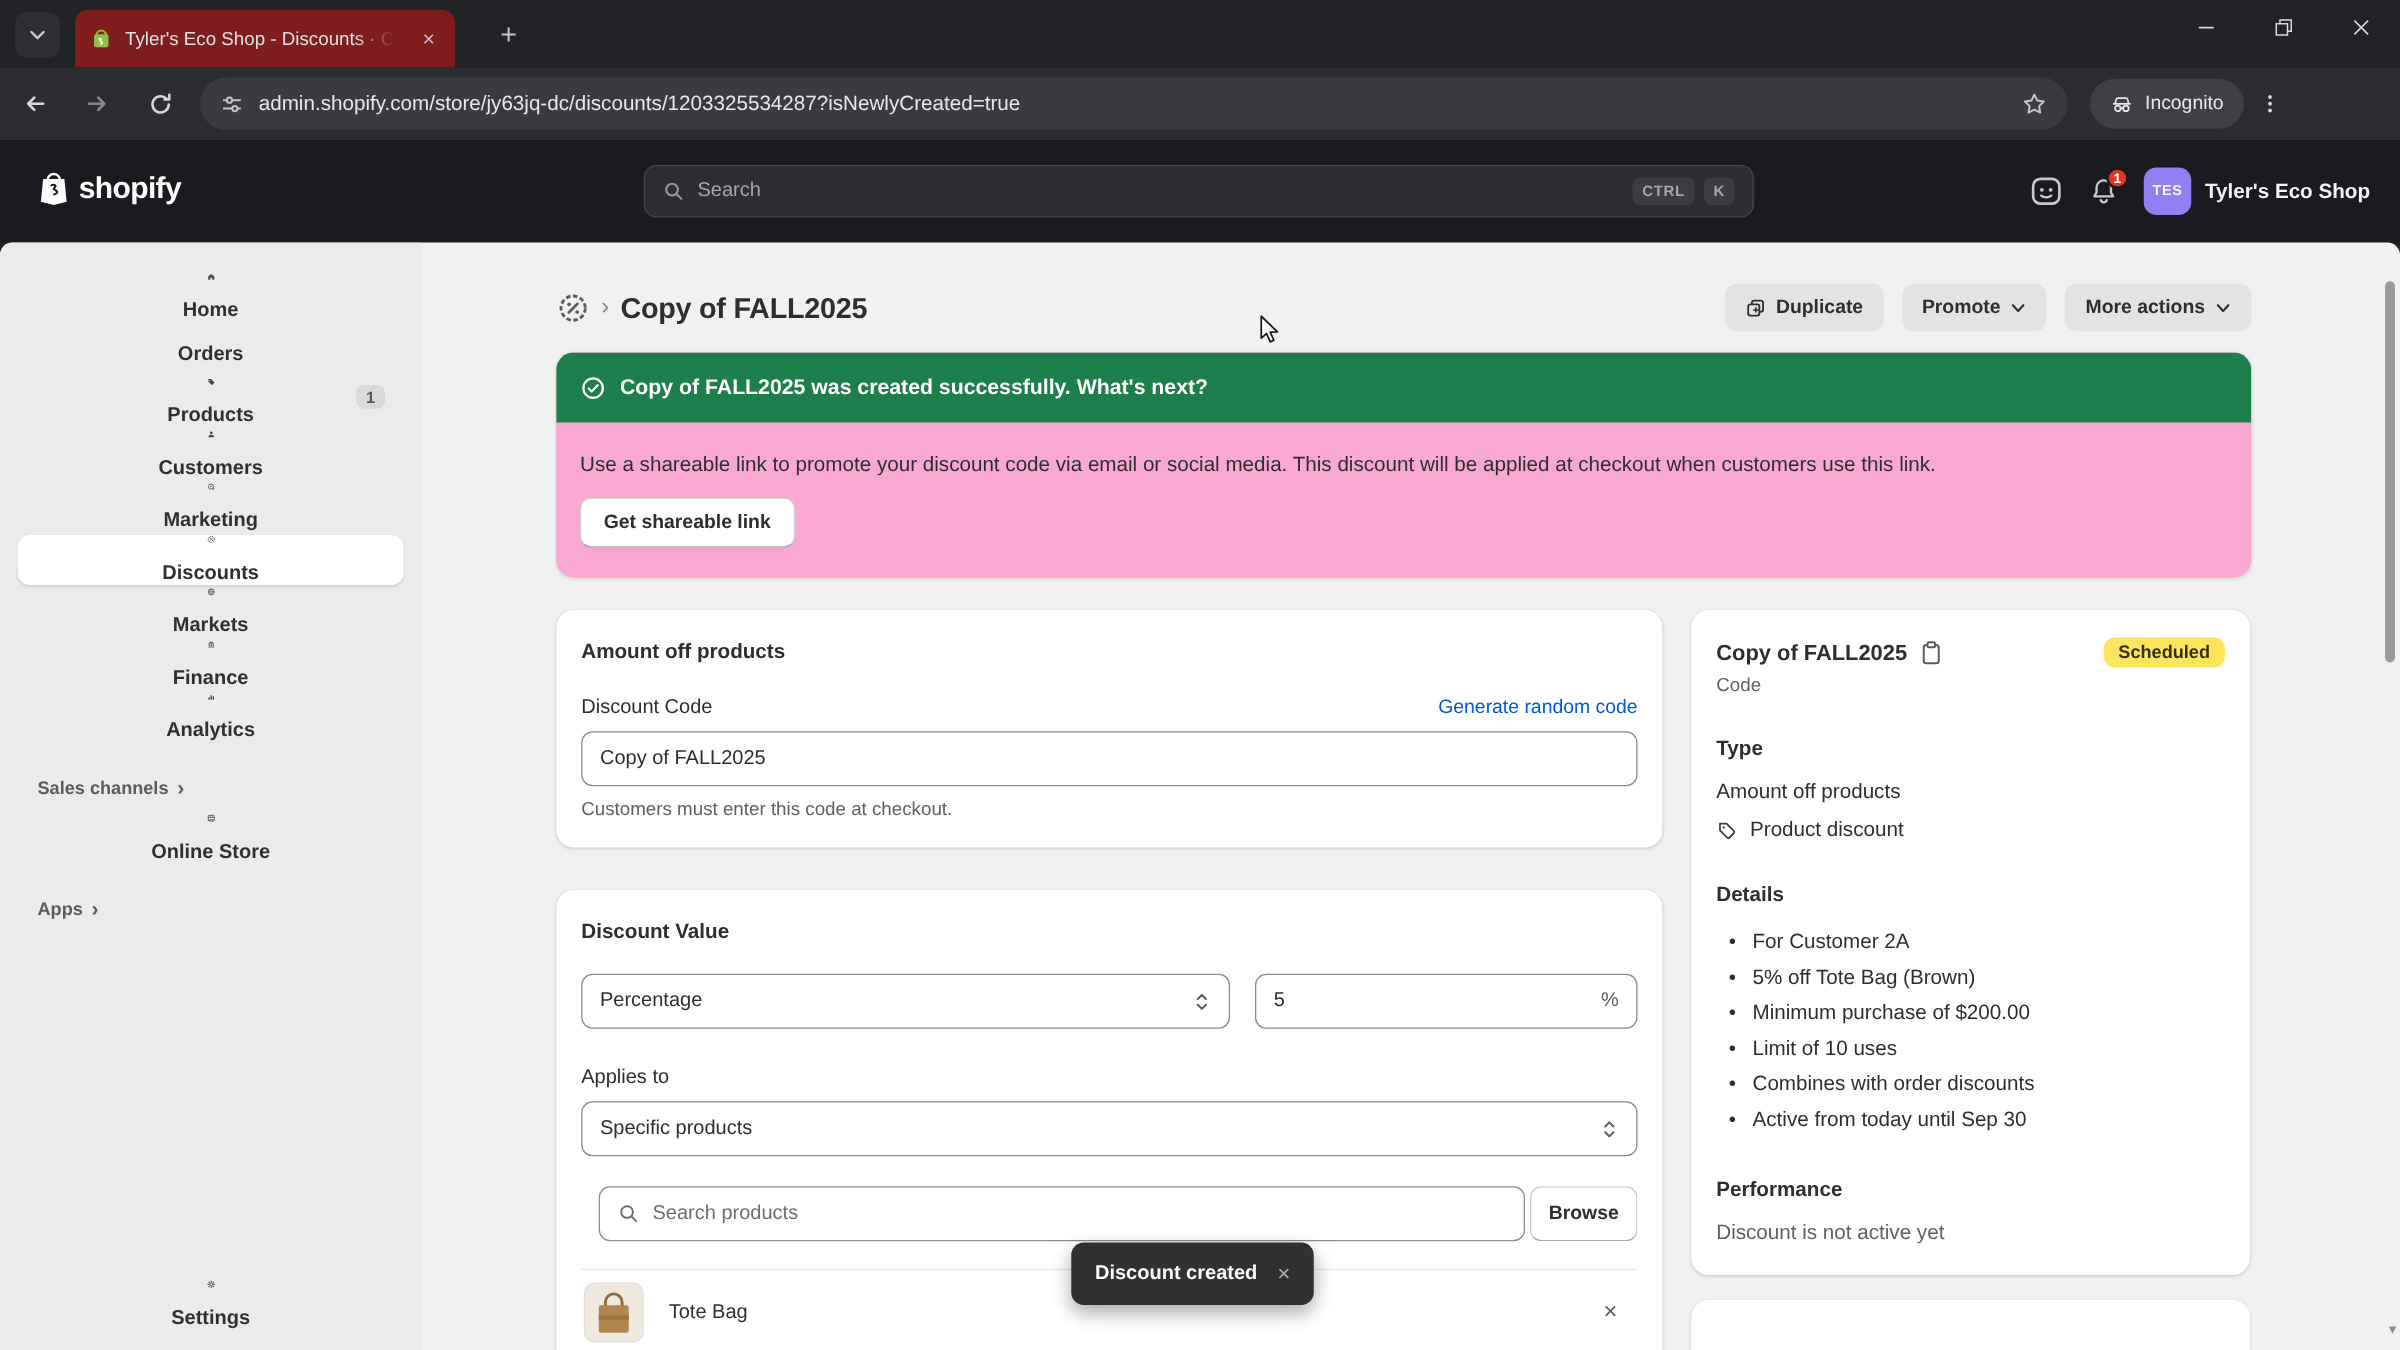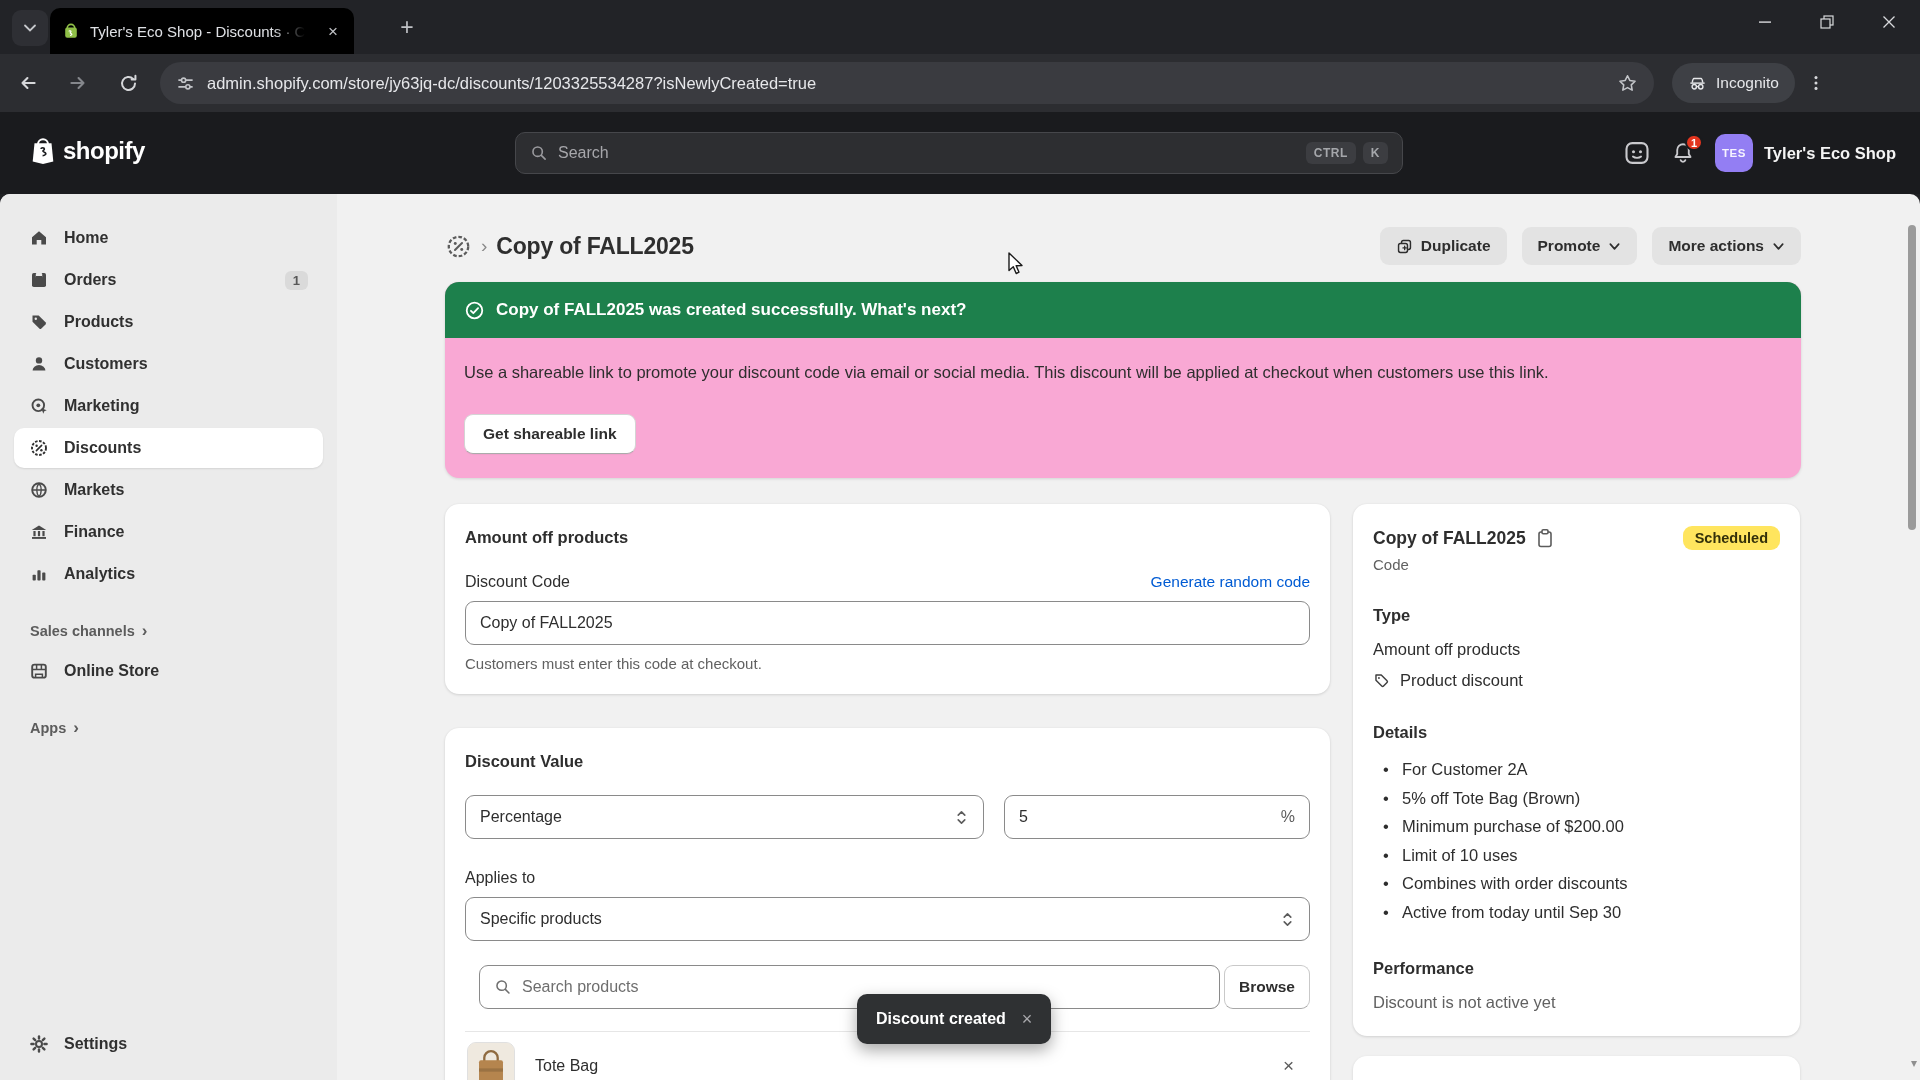--- a/index.html
+++ b/index.html
@@ -8,21 +8,21 @@
     font-family:"Liberation Sans", sans-serif;
     background:#202124; overflow:hidden; position:relative;
     -webkit-font-smoothing:antialiased;
   }
   svg { display:block; }
 
   
   .tabstrip { position:absolute; top:0; left:0; right:0; height:54px; background:#222327; }
   .tab-search-btn { position:absolute; left:12px; top:10px; width:36px; height:36px; border-radius:9px;
     background:#2e2f34; display:flex; align-items:center; justify-content:center; color:#c6c8cc; }
-  .tab { position:absolute; left:50px; top:8px; width:304px; height:46px; background:#000000;
+  .tab { position:absolute; left:60px; top:8px; width:304px; height:46px; background:#7f1d1d;
     border-radius:10px 10px 0 0; display:flex; align-items:center; padding:0 12px;justify-content:center; }
   .tab-title { color:#dfe1e5; font-size:15px; margin-left:10px; white-space:nowrap; overflow:hidden;
     max-width:218px; -webkit-mask-image:linear-gradient(90deg,#000 85%,transparent); mask-image:linear-gradient(90deg,#000 85%,transparent); }
   .tab-close { margin-left:auto; color:#c0c2c6; font-size:17px; line-height:1; padding:2px 4px; border-radius:50%; }
   .new-tab { position:absolute; left:392px; top:12px; width:30px; height:30px; color:#c0c2c6; font-size:23px;
     display:flex; align-items:center; justify-content:center; }
   .win-controls { position:absolute; right:0; top:0; height:44px; display:flex; }
   .win-btn { width:62px; height:44px; display:flex; align-items:center; justify-content:center; color:#d9dadd; }
 
   .toolbar { position:absolute; top:54px; left:0; right:0; height:58px; background:#2c2d31;
@@ -56,21 +56,21 @@
   .user-chip { display:flex; align-items:center; gap:11px; }
   .avatar { width:38px; height:38px; border-radius:10px; background:#937ef3; color:#f6f3ff;
     font-size:11.5px; font-weight:700; display:flex; align-items:center; justify-content:center; letter-spacing:.5px; }
   .store-name { color:#f4f4f4; font-size:16.5px; font-weight:700; }
 
   
   .app { position:absolute; top:194px; left:0; right:0; bottom:0; background:#f1f1f1;
     border-radius:10px 10px 0 0; overflow:hidden; }
   .sidebar { position:absolute; left:0; top:0; bottom:0; width:337px; background:#ebebeb; padding-top:24px; }
   .nav-item { height:40px; margin:0 14px 2px; border-radius:10px; display:flex; align-items:center;
-    padding:0 15px; gap:15px; color:#303030; font-size:16px; font-weight:600; }
+    padding:0 15px; gap:15px; color:#303030; font-size:16px; font-weight:600;flex-direction:column; }
   .nav-item.selected { background:#fff; box-shadow:0 1px 2px rgba(0,0,0,.1); }
   .nav-badge { margin-left:auto; background:#dadada; color:#585858; border-radius:6px; font-size:13px;
     font-weight:600; padding:2px 8px; }
   .nav-group { margin:28px 30px 12px; color:#5c5c5c; font-size:14.5px; font-weight:700;
     display:flex; align-items:center; gap:7px; }
   .nav-group .chev { font-size:17px; line-height:1; color:#5c5c5c; }
   .settings-item { position:absolute; bottom:16px; left:14px; right:14px; margin:0; }
 
   
   .main { position:absolute; left:337px; top:0; right:0; bottom:0; }
@@ -80,21 +80,21 @@
   .page-title { font-size:23px; font-weight:700; color:#2e2e2e; letter-spacing:-.2px; }
   .header-actions { margin-left:auto; display:flex; gap:15px; }
   .btn-gray { height:38px; background:#e3e3e3; border-radius:9px; display:flex; align-items:center;
     gap:8px; padding:0 16px; font-size:15.5px; font-weight:600; color:#2e2e2e; }
 
   .banner { margin-top:14px; background:#f9a8d4; border-radius:14px; overflow:hidden;
     box-shadow:0 1px 3px rgba(0,0,0,.12); }
   .banner-head { background:#1d804c; height:56px; display:flex; align-items:center; gap:11px;
     padding:0 19px; color:#fff; font-size:17px; font-weight:700; }
   .banner-body { padding:21px 19px 24px; }
-  .banner-body p { font-size:16.5px; color:#2e2e2e; margin:4px 0 32px; }
+  .banner-body p { font-size:16.5px; color:#2e2e2e; margin:4px 0 16px; }
   .btn-white { display:inline-flex; align-items:center; height:40px; padding:0 18px; background:#fff;
     border:1px solid #d4d4d4; border-bottom-color:#ababab; border-radius:9px; font-size:15.5px;
     font-weight:600; color:#2e2e2e; box-shadow:0 1px 1px rgba(0,0,0,.04); }
 
   .columns { margin-top:26px; display:flex; gap:23px; align-items:flex-start; }
   .col-left { width:885px; }
   .col-right { width:447px; }
   .card { background:#fff; border-radius:14px; box-shadow:0 1px 3px rgba(0,0,0,.13), 0 0 2px rgba(0,0,0,.04); }
   .card-title { font-size:16.5px; font-weight:700; color:#2e2e2e; }
 

